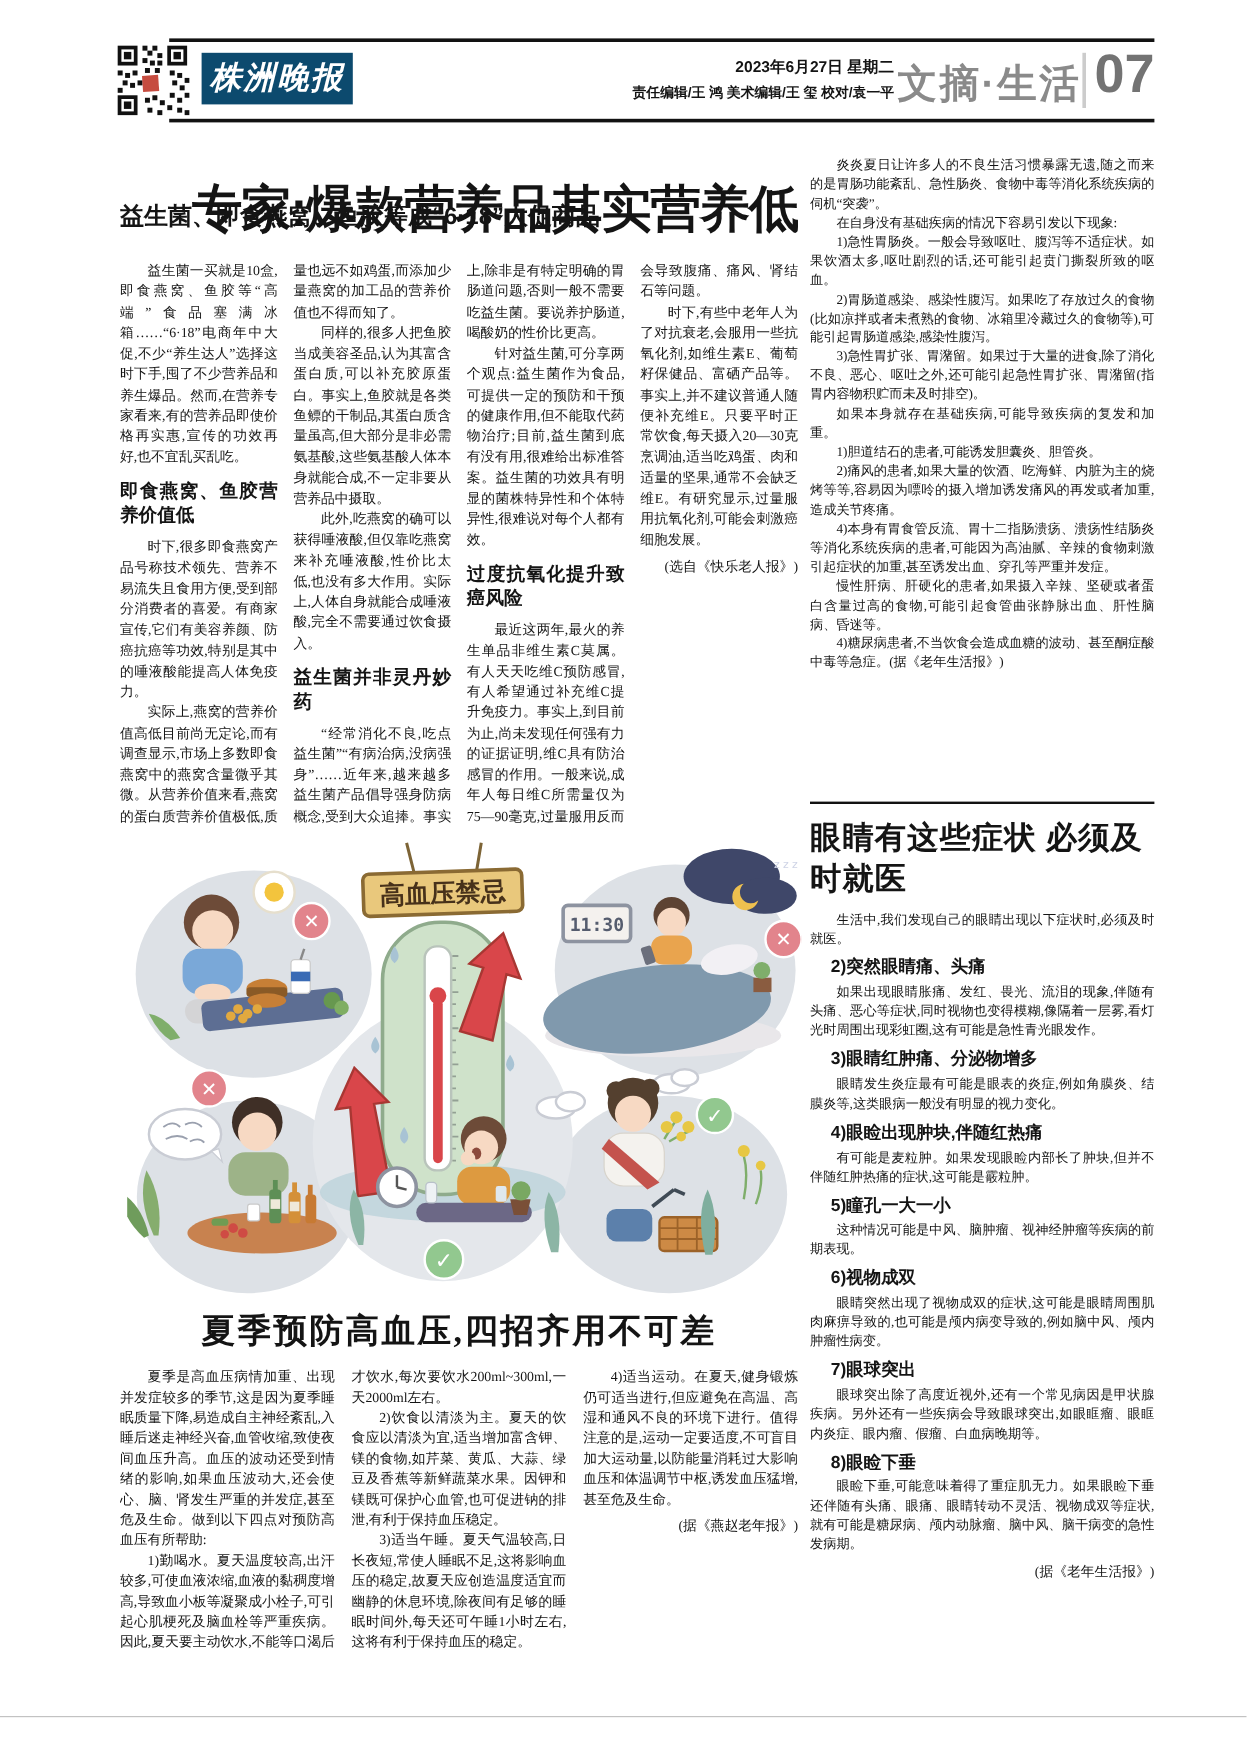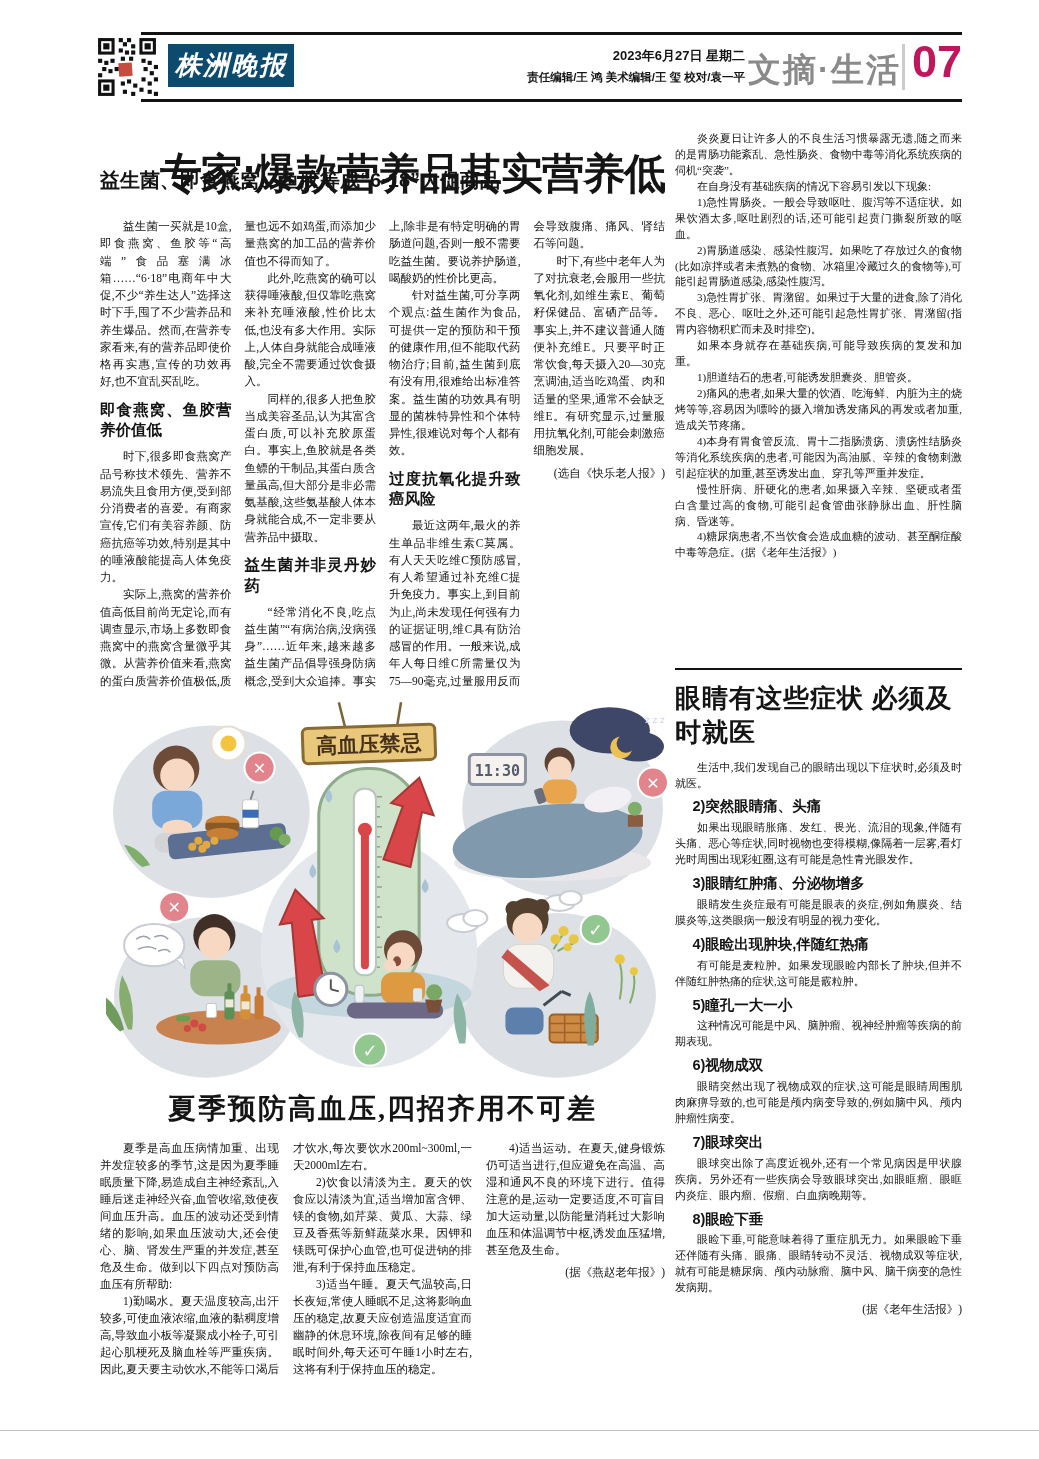--- a/index.html
+++ b/index.html
@@ -12,21 +12,21 @@
   .logo{position:absolute;left:168px;top:44px;width:126px;height:43px;background:#0c4a6e;color:#fff;
         font-weight:bold;font-size:26px;line-height:43px;text-align:center;letter-spacing:2px;
         font-family:"DejaVu Serif",serif;font-style:italic;}
   .dateblock{position:absolute;left:400px;top:47px;width:345px;text-align:right;
              font-family:"Liberation Sans",sans-serif;}
   .date{font-size:13px;font-weight:bold;}
   .editors{font-size:11.5px;font-weight:bold;margin-top:5px;}
   .section{position:absolute;left:748px;top:48px;font-size:33px;font-weight:900;color:#8a8a8a;
            font-family:"Liberation Sans",sans-serif;letter-spacing:2px;}
   .vdiv{position:absolute;left:902px;top:44px;width:3px;height:46px;background:#cccccc;}
-  .pagenum{position:absolute;left:912px;top:36px;font-size:45px;font-weight:900;color:#be185d;
+  .pagenum{position:absolute;left:912px;top:36px;font-size:45px;font-weight:900;color:#737373;
            font-family:"Liberation Sans",sans-serif;}
   
   .kicker{position:absolute;left:100px;top:123px;width:565px;font-size:20px;font-weight:700;
           font-family:"Liberation Sans",sans-serif;white-space:nowrap;overflow:hidden;margin-top:44px;}
   .headline{position:absolute;left:100px;top:146px;width:565px;margin:0;font-size:42px;font-weight:900;
             font-family:"Liberation Sans",sans-serif;letter-spacing:-1px;white-space:nowrap;overflow:hidden;text-align:right;}
   .mainbody{position:absolute;left:100px;top:218px;width:565px;height:472px;
             column-count:4;column-gap:13px;column-fill:auto;
             font-size:11.5px;line-height:1.5;text-align:justify;overflow:hidden;}
   .blk{margin:0;}
@@ -130,23 +130,23 @@
   <div class="mainbody">
 
       <p class="blk t-p">益生菌一买就是10盒,即食燕窝、鱼胶等“高端”食品塞满冰箱……“6·18”电商年中大促,不少“养生达人”选择这时下手,囤了不少营养品和养生爆品。然而,在营养专家看来,有的营养品即使价格再实惠,宣传的功效再好,也不宜乱买乱吃。</p>
 
       <p class="blk t-h">即食燕窝、鱼胶营养价值低</p>
 
       <p class="blk t-p">时下,很多即食燕窝产品号称技术领先、营养不易流失且食用方便,受到部分消费者的喜爱。有商家宣传,它们有美容养颜、防癌抗癌等功效,特别是其中的唾液酸能提高人体免疫力。</p>
 
       <p class="blk t-p">实际上,燕窝的营养价值高低目前尚无定论,而有调查显示,市场上多数即食燕窝中的燕窝含量微乎其微。从营养价值来看,燕窝的蛋白质营养价值极低,质量也远不如鸡蛋,而添加少量燕窝的加工品的营养价值也不得而知了。</p>
 
+      <p class="blk t-p">同样的,很多人把鱼胶当成美容圣品,认为其富含蛋白质,可以补充胶原蛋白。事实上,鱼胶就是各类鱼鳔的干制品,其蛋白质含量虽高,但大部分是非必需氨基酸,这些氨基酸人体本身就能合成,不一定非要从营养品中摄取。</p>
+
       <p class="blk t-p">此外,吃燕窝的确可以获得唾液酸,但仅靠吃燕窝来补充唾液酸,性价比太低,也没有多大作用。实际上,人体自身就能合成唾液酸,完全不需要通过饮食摄入。</p>
-
-      <p class="blk t-p">同样的,很多人把鱼胶当成美容圣品,认为其富含蛋白质,可以补充胶原蛋白。事实上,鱼胶就是各类鱼鳔的干制品,其蛋白质含量虽高,但大部分是非必需氨基酸,这些氨基酸人体本身就能合成,不一定非要从营养品中摄取。</p>
 
       <p class="blk t-h">益生菌并非灵丹妙药</p>
 
       <p class="blk t-p">“经常消化不良,吃点益生菌”“有病治病,没病强身”……近年来,越来越多益生菌产品倡导强身防病概念,受到大众追捧。事实上,除非是有特定明确的胃肠道问题,否则一般不需要吃益生菌。要说养护肠道,喝酸奶的性价比更高。</p>
 
       <p class="blk t-p">针对益生菌,可分享两个观点:益生菌作为食品,可提供一定的预防和干预的健康作用,但不能取代药物治疗;目前,益生菌到底有没有用,很难给出标准答案。益生菌的功效具有明显的菌株特异性和个体特异性,很难说对每个人都有效。</p>
 
       <p class="blk t-h">过度抗氧化提升致癌风险</p>
 
       <p class="blk t-p">最近这两年,最火的养生单品非维生素C莫属。有人天天吃维C预防感冒,有人希望通过补充维C提升免疫力。事实上,到目前为止,尚未发现任何强有力的证据证明,维C具有防治感冒的作用。一般来说,成年人每日维C所需量仅为75—90毫克,过量服用反而会导致腹痛、痛风、肾结石等问题。</p>

